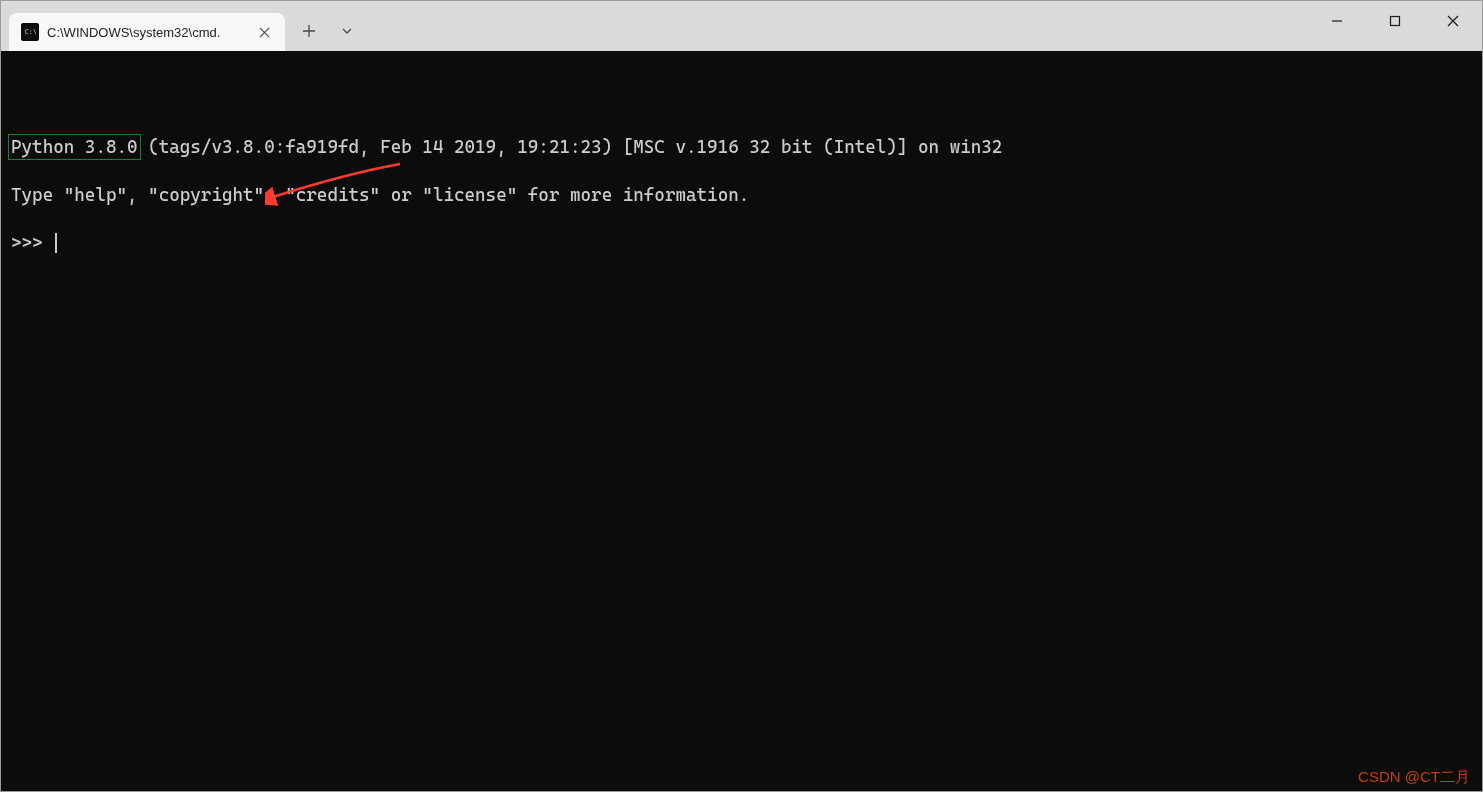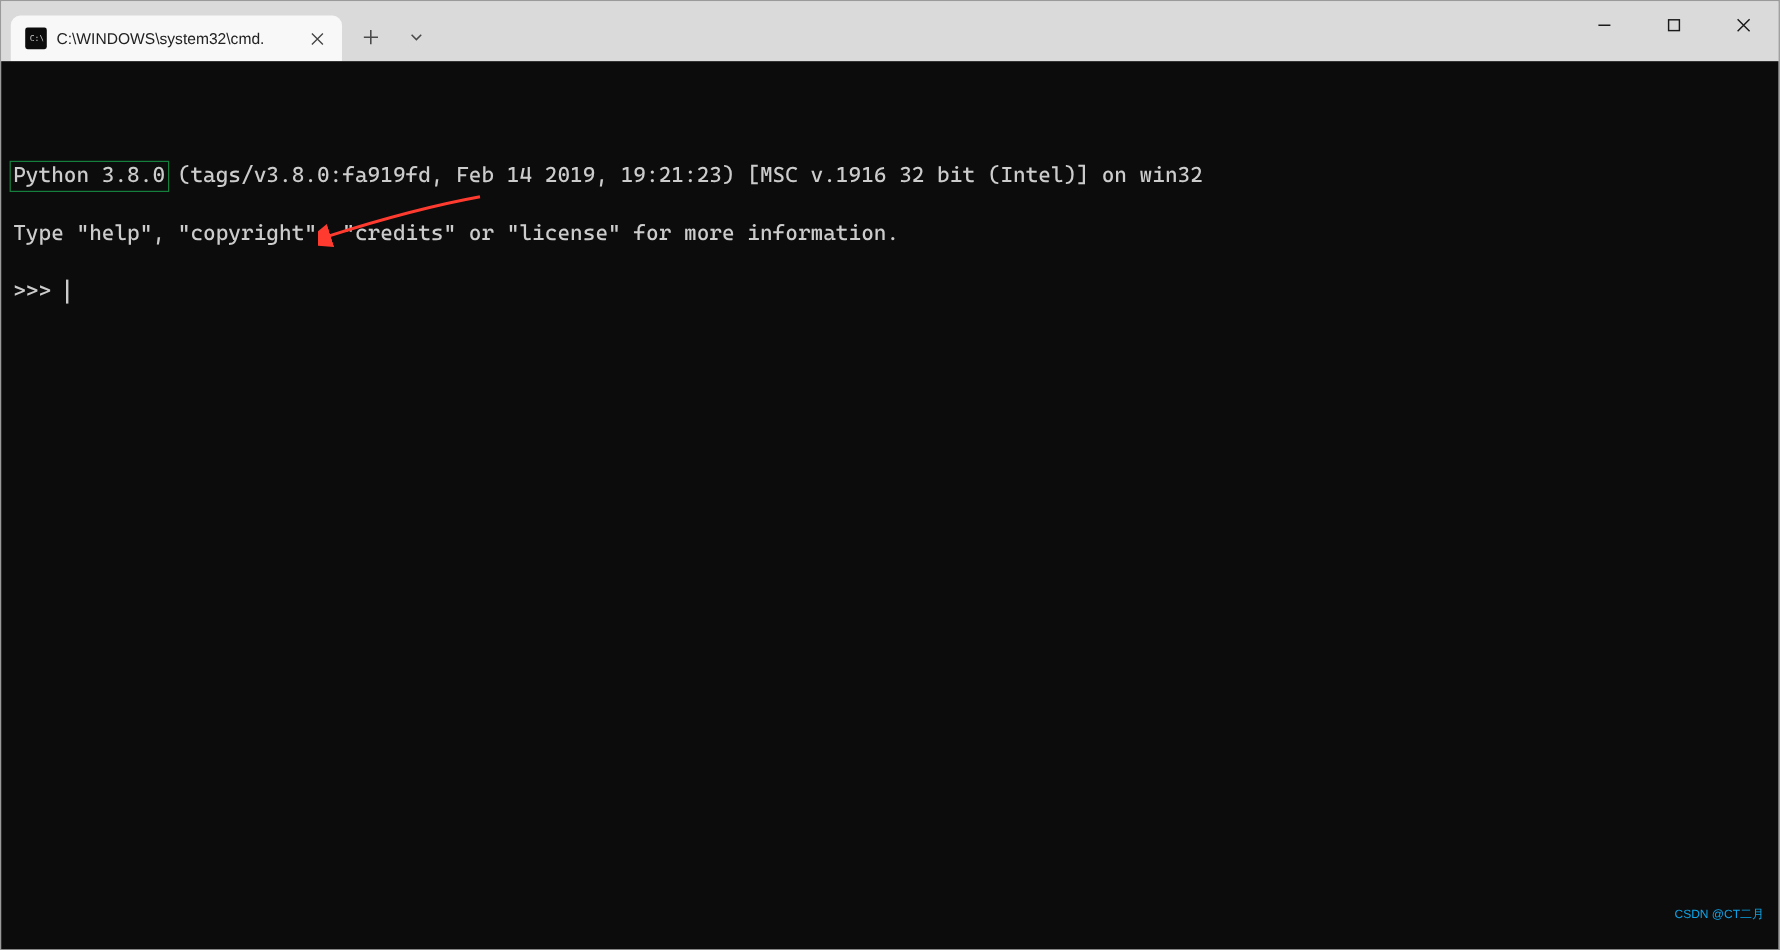--- a/index.html
+++ b/index.html
@@ -149,24 +149,24 @@
       margin-left: 2px;
     }
     .arrow-annotation {
       position: absolute;
       top: 108px;
       left: 264px;
       pointer-events: none;
     }
     .watermark {
       position: absolute;
-      bottom: 16px;
+      bottom: 2px;
       right: 12px;
-      color: #0ea5e9;
-      font-size: 10px;
+      color: #c2410c;
+      font-size: 15px;
       font-family: "Segoe UI", sans-serif;
     }
   </style>
 </head>
 <body>
 
 <div class="window">
   <div class="titlebar">
     <div class="tabs-area">
       <div class="tab">

